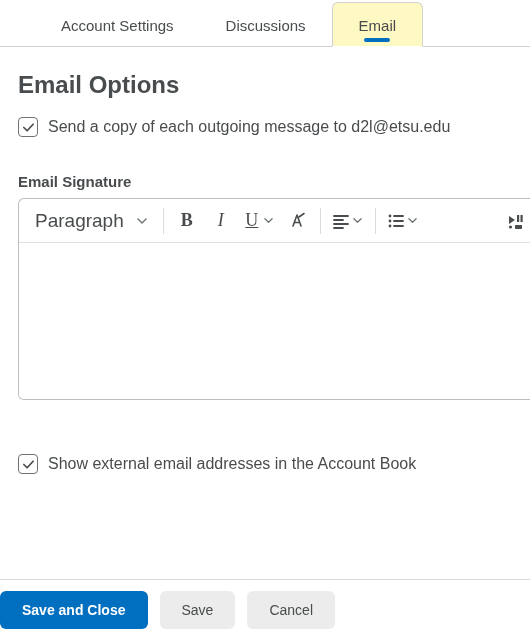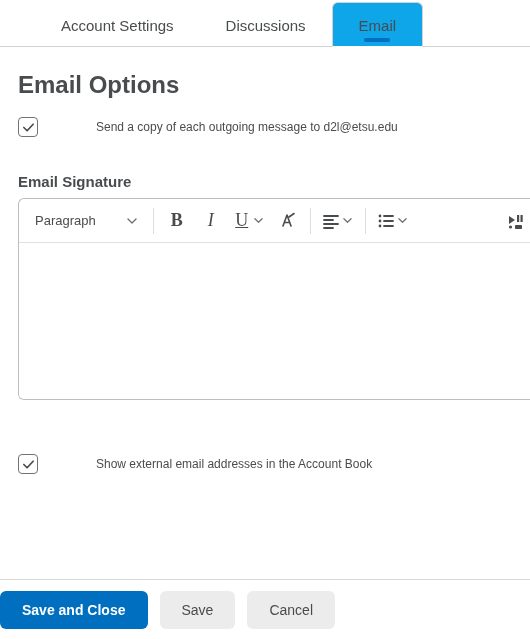--- a/index.html
+++ b/index.html
@@ -25,21 +25,21 @@
     font-size: 15px;
     color: #494c4e;
     cursor: pointer;
     position: relative;
   }
   .tab.active {
     border: 1px solid #d2d2d2;
     border-bottom: 1px solid #fff;
     border-radius: 6px 6px 0 0;
     margin-bottom: -1px;
-    background: #0ea5e9;
+    background: #fef9c3;
   }
   .tab.active::after {
     content: "";
     position: absolute;
     left: 50%;
     transform: translateX(-50%);
     bottom: 4px;
     width: 26px;
     height: 4px;
     background: #006fbf;
@@ -67,23 +67,22 @@
     border-radius: 4px;
     display: flex;
     align-items: center;
     justify-content: center;
     flex: none;
     cursor: pointer;
     background: #fff;
   }
   .chk svg { width: 13px; height: 13px; }
   .chk-label {
-    font-size: 12px;
-    color: #494c4e;
-    margin-left: 48px;
+    font-size: 16px;
+    color: #494c4e;
   }
   .field-label {
     font-size: 15px;
     font-weight: 600;
     color: #494c4e;
     margin-bottom: 8px;
   }
   .editor-wrap {
     border: 1px solid #bdbdbd;
     border-right: none;
@@ -94,23 +93,23 @@
   .toolbar {
     display: flex;
     align-items: center;
     height: 44px;
     border-bottom: 1px solid #e0e0e0;
     padding-left: 6px;
   }
   .para-select {
     display: flex;
     align-items: center;
-    gap: 31px;
+    gap: 13px;
     padding: 4px 10px;
-    font-size: 13px;
+    font-size: 19px;
     color: #494c4e;
     cursor: pointer;
   }
   .sep {
     width: 1px;
     height: 26px;
     background: #dcdcdc;
     margin: 0 6px;
   }
   .tbtn {

